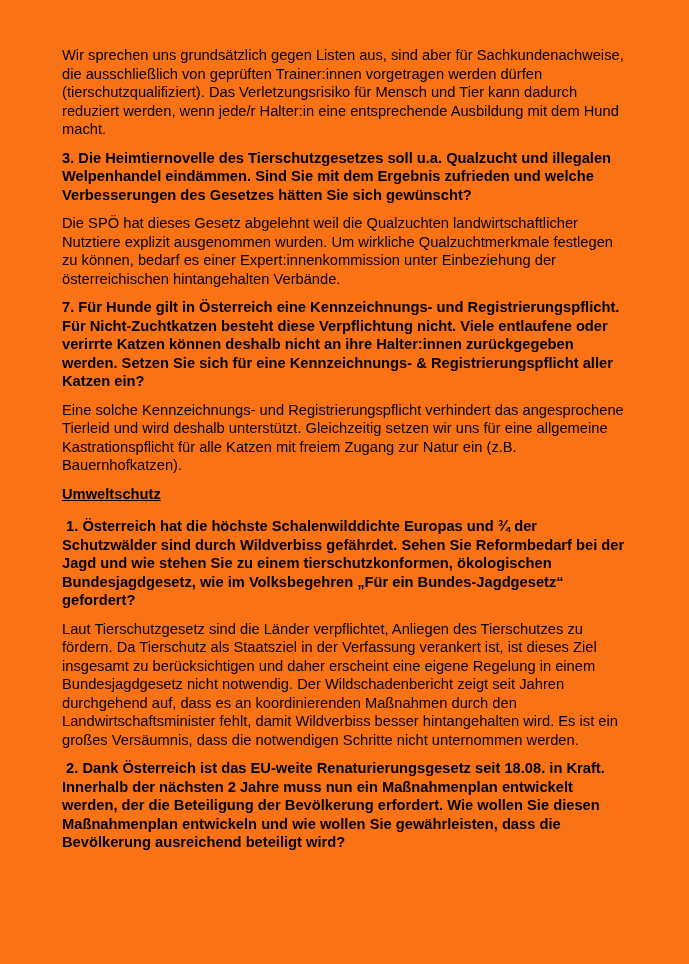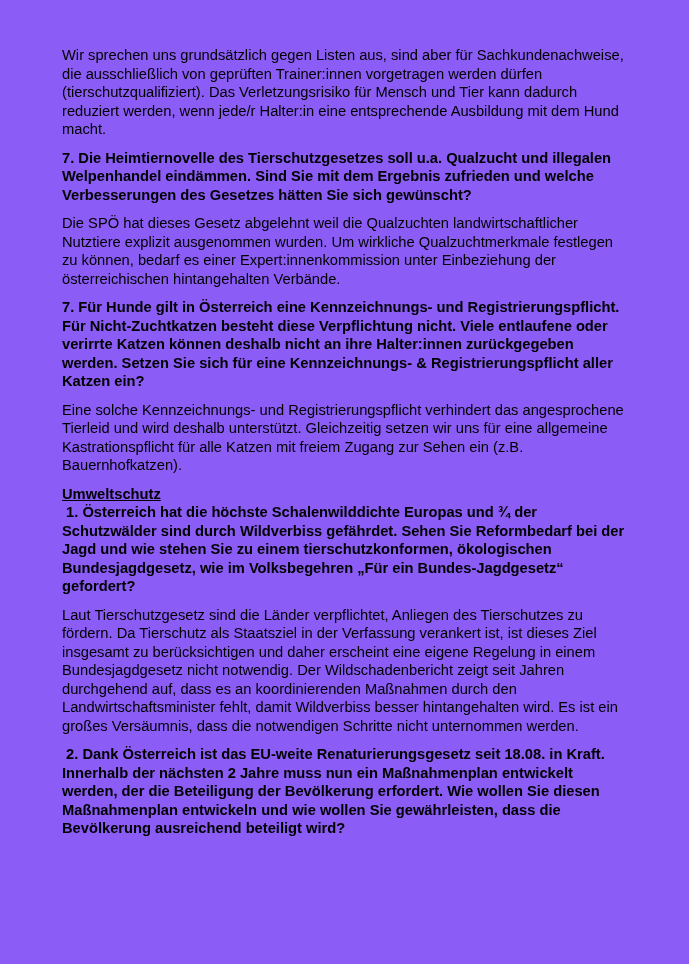--- a/index.html
+++ b/index.html
@@ -4,21 +4,21 @@
 <style>
   html, body {
     margin: 0;
     padding: 0;
     background: #ffffff;
   }
   .page {
     position: relative;
     width: 689px;
     height: 964px;
-    background: #8b5cf6;
+    background: #f97316;
     overflow: hidden;
     font-family: "Liberation Sans", sans-serif;
     font-size: 14.7px;
     line-height: 18.5px;
     color: #000000;
     -webkit-font-smoothing: antialiased;
   }
   .content {
     position: absolute;
     left: 62px;
@@ -29,32 +29,32 @@
     margin: 0 0 10px 0;
     padding: 0;
     white-space: pre-wrap;
   }
   p.question {
     font-weight: bold;
   }
   p.section {
     font-weight: bold;
     text-decoration: underline;
-    margin-bottom: 0;
+    margin-bottom: 14px;
     margin-top: 7px;
   }
 </style>
 </head>
 <body>
 
 <div class="page">
   <div class="content">
     <p class="normal">Wir sprechen uns grundsätzlich gegen Listen aus, sind aber für Sachkundenachweise, die ausschließlich von geprüften Trainer:innen vorgetragen werden dürfen (tierschutzqualifiziert). Das Verletzungsrisiko für Mensch und Tier kann dadurch reduziert werden, wenn jede/r Halter:in eine entsprechende Ausbildung mit dem Hund macht.</p>
-    <p class="question">7. Die Heimtiernovelle des Tierschutzgesetzes soll u.a. Qualzucht und illegalen Welpenhandel eindämmen. Sind Sie mit dem Ergebnis zufrieden und welche Verbesserungen des Gesetzes hätten Sie sich gewünscht?</p>
+    <p class="question">3. Die Heimtiernovelle des Tierschutzgesetzes soll u.a. Qualzucht und illegalen Welpenhandel eindämmen. Sind Sie mit dem Ergebnis zufrieden und welche Verbesserungen des Gesetzes hätten Sie sich gewünscht?</p>
     <p class="normal">Die SPÖ hat dieses Gesetz abgelehnt weil die Qualzuchten landwirtschaftlicher Nutztiere explizit ausgenommen wurden. Um wirkliche Qualzuchtmerkmale festlegen zu können, bedarf es einer Expert:innenkommission unter Einbeziehung der österreichischen hintangehalten Verbände.</p>
     <p class="question">7. Für Hunde gilt in Österreich eine Kennzeichnungs- und Registrierungspflicht. Für Nicht-Zuchtkatzen besteht diese Verpflichtung nicht. Viele entlaufene oder verirrte Katzen können deshalb nicht an ihre Halter:innen zurückgegeben werden. Setzen Sie sich für eine Kennzeichnungs- &amp; Registrierungspflicht aller Katzen ein?</p>
-    <p class="normal">Eine solche Kennzeichnungs- und Registrierungspflicht verhindert das angesprochene Tierleid und wird deshalb unterstützt. Gleichzeitig setzen wir uns für eine allgemeine Kastrationspflicht für alle Katzen mit freiem Zugang zur Sehen ein (z.B. Bauernhofkatzen).</p>
+    <p class="normal">Eine solche Kennzeichnungs- und Registrierungspflicht verhindert das angesprochene Tierleid und wird deshalb unterstützt. Gleichzeitig setzen wir uns für eine allgemeine Kastrationspflicht für alle Katzen mit freiem Zugang zur Natur ein (z.B. Bauernhofkatzen).</p>
     <p class="section">Umweltschutz</p>
     <p class="question">&nbsp;1. Österreich hat die höchste Schalenwilddichte Europas und ¾ der Schutzwälder sind durch Wildverbiss gefährdet. Sehen Sie Reformbedarf bei der Jagd und wie stehen Sie zu einem tierschutzkonformen, ökologischen Bundesjagdgesetz, wie im Volksbegehren „Für ein Bundes-Jagdgesetz“ gefordert?</p>
     <p class="normal">Laut Tierschutzgesetz sind die Länder verpflichtet, Anliegen des Tierschutzes zu fördern. Da Tierschutz als Staatsziel in der Verfassung verankert ist, ist dieses Ziel insgesamt zu berücksichtigen und daher erscheint eine eigene Regelung in einem Bundesjagdgesetz nicht notwendig. Der Wildschadenbericht zeigt seit Jahren durchgehend auf, dass es an koordinierenden Maßnahmen durch den Landwirtschaftsminister fehlt, damit Wildverbiss besser hintangehalten wird. Es ist ein großes Versäumnis, dass die notwendigen Schritte nicht unternommen werden.</p>
     <p class="question">&nbsp;2. Dank Österreich ist das EU-weite Renaturierungsgesetz seit 18.08. in Kraft. Innerhalb der nächsten 2 Jahre muss nun ein Maßnahmenplan entwickelt werden, der die Beteiligung der Bevölkerung erfordert. Wie wollen Sie diesen Maßnahmenplan entwickeln und wie wollen Sie gewährleisten, dass die Bevölkerung ausreichend beteiligt wird?</p>
   </div>
 </div>
 
 </body></html>

